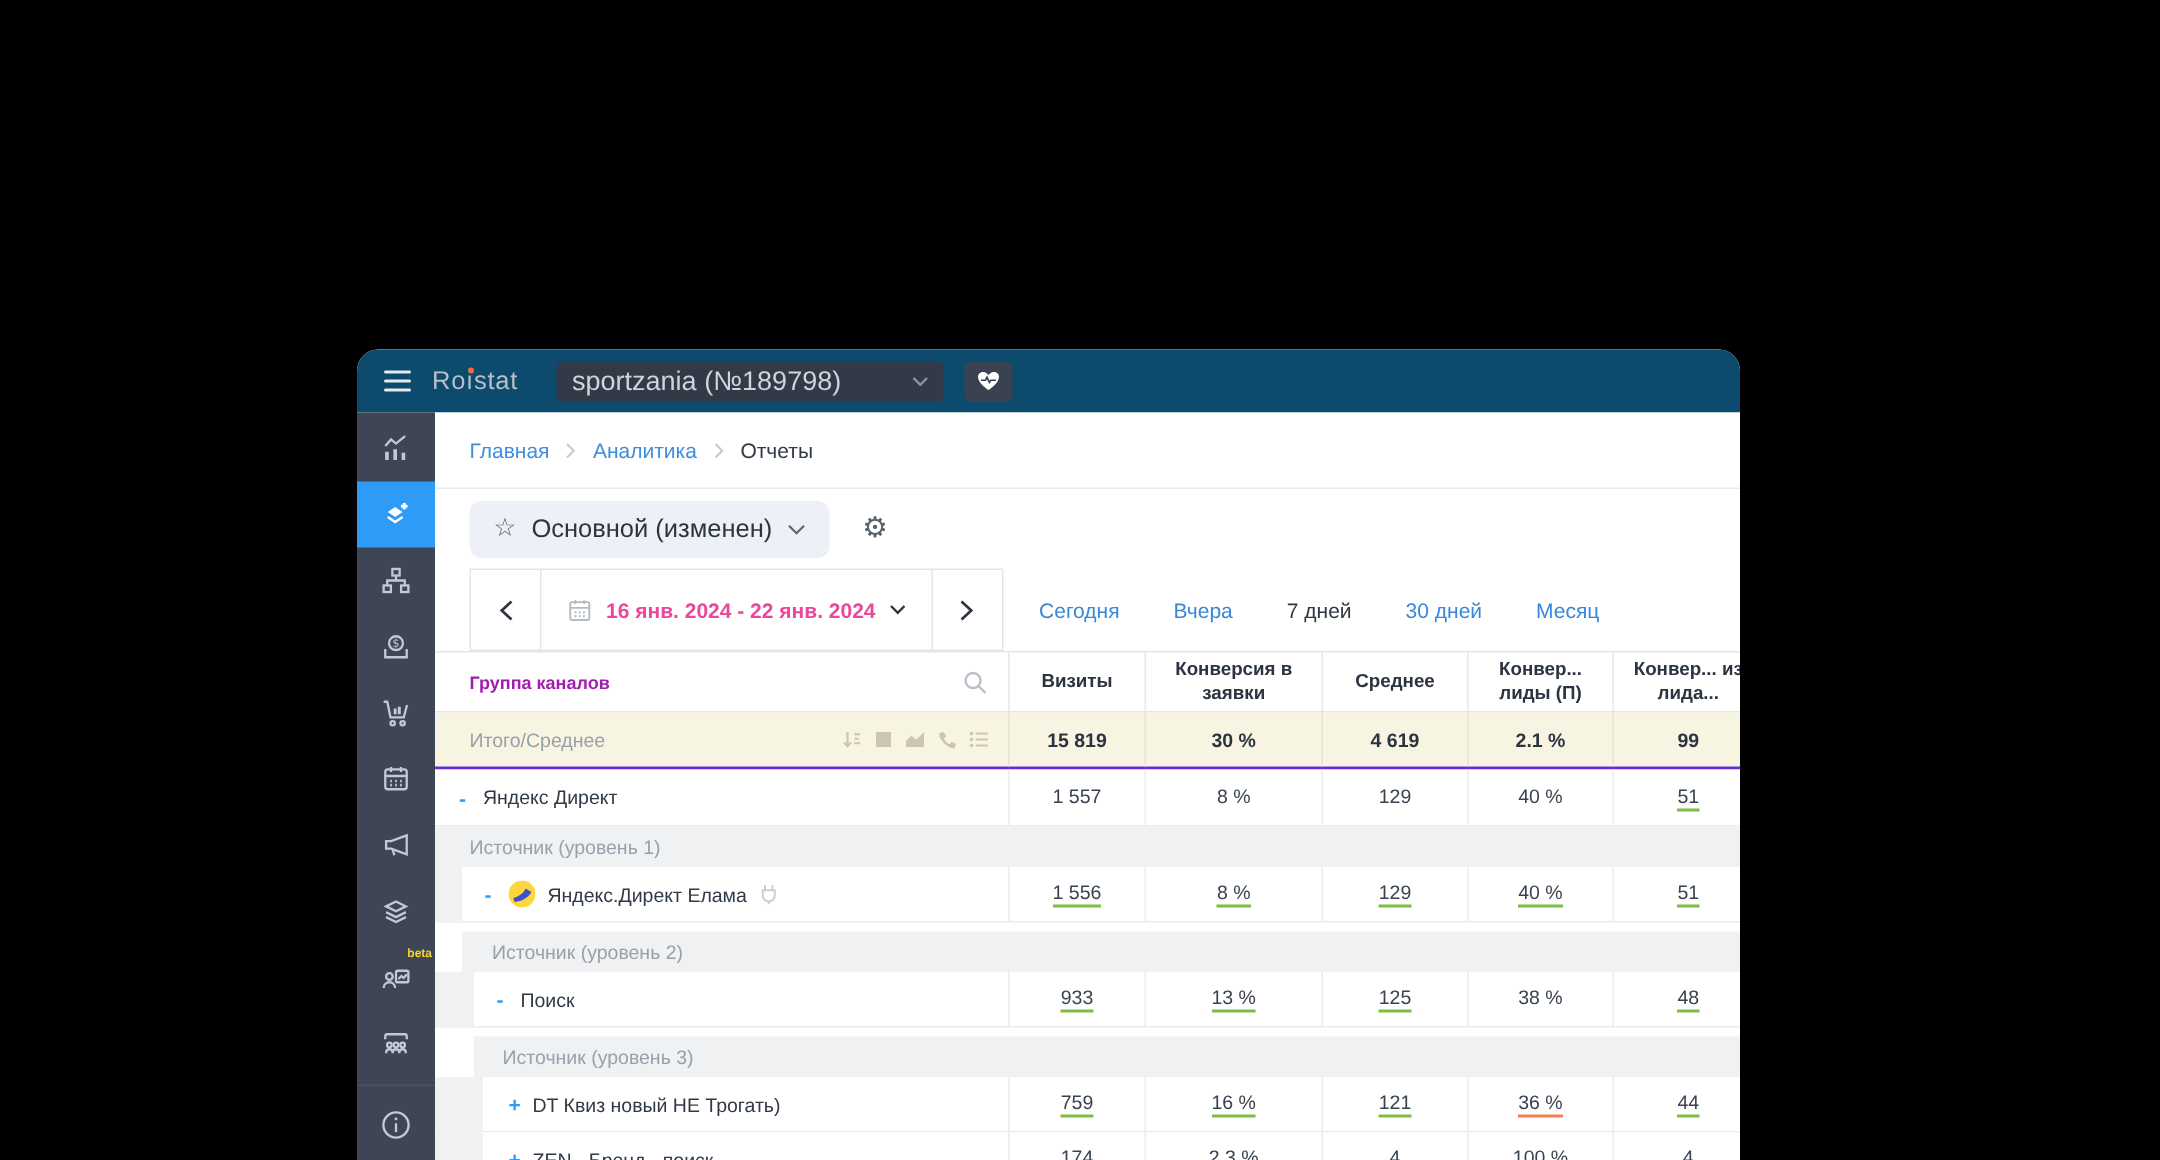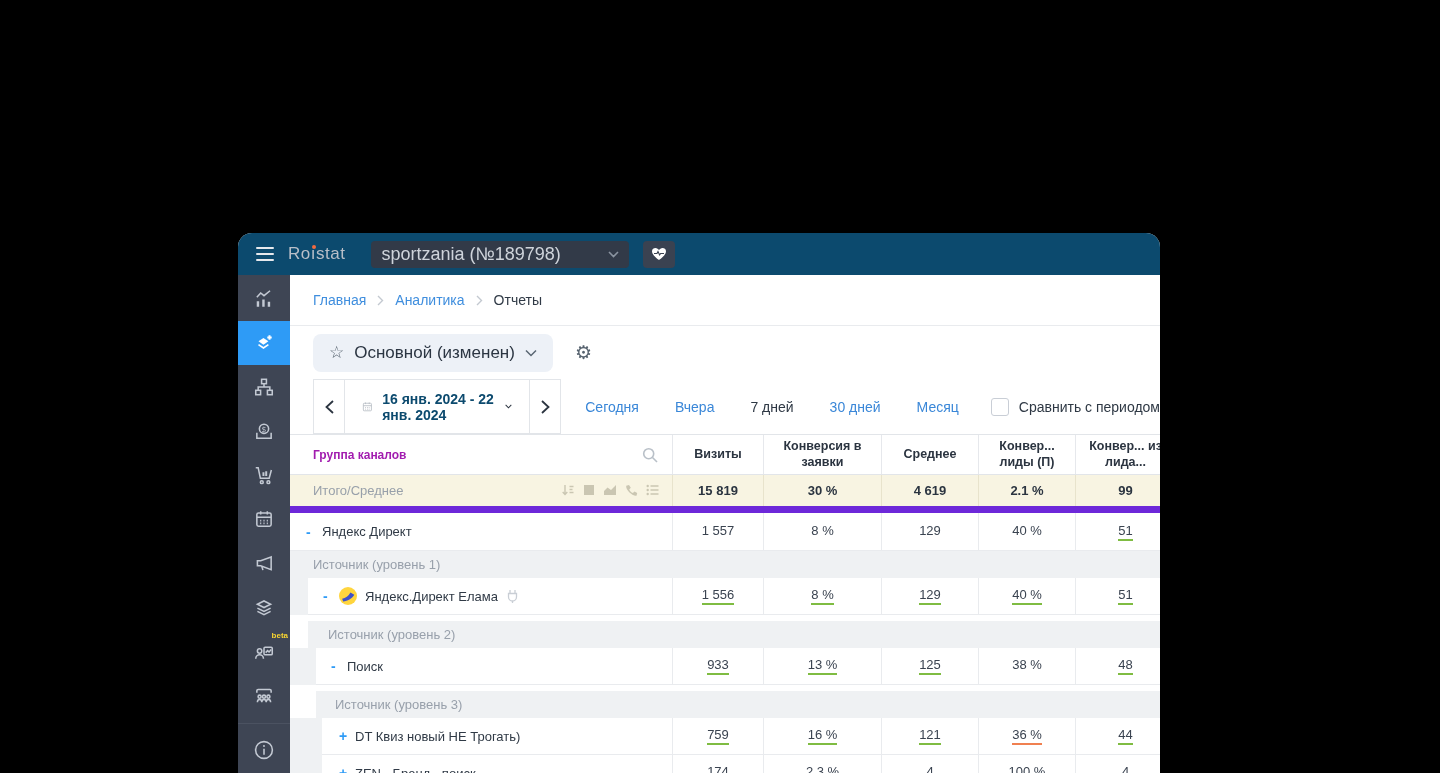--- a/index.html
+++ b/index.html
@@ -48,38 +48,38 @@
     padding:0 16px; gap:10px; cursor:pointer; }
   .report-pill .star { font-size:17px; color:#5a6672; line-height:1; }
   .report-name { font-size:17px; color:#2b3542; }
   .gear { margin-left:22px; font-size:19px; color:#57636f; cursor:pointer; line-height:1; }
 
   
   .date-row { height:55px; flex:none; display:flex; align-items:stretch; padding-left:23px; }
   .date-cells { display:flex; border:1px solid #e2e5e9; border-width:1px 0 1px 1px; }
   .dcell { display:flex; align-items:center; justify-content:center; border-right:1px solid #e2e5e9; cursor:pointer; }
   .dcell.nav { width:47px; }
-  .dcell.range { padding:0 17px; gap:9px; font-size:14px; font-weight:bold; color:#0c4a6e;align-items:center; }
+  .dcell.range { padding:0 17px; gap:9px; font-size:14px; font-weight:bold; color:#ec4899;align-items:center; }
   .quick { display:flex; align-items:center; margin-left:6px; }
   .quick a { font-size:14px; color:#3a87d8; padding:0 18px; cursor:pointer; text-decoration:none; white-space:nowrap; }
   .quick a.active { color:#2e3844; cursor:default; }
   .compare { display:flex; align-items:center; margin-left:14px; white-space:nowrap; }
   .compare .box { width:18px; height:18px; border:1px solid #c9ced6; border-radius:3px; background:#fff; cursor:pointer; flex:none; }
   .compare .lbl { margin-left:10px; font-size:14px; color:#2e3844; }
 
   
   .table { flex:1; border-top:1px solid #e2e5e9; overflow:hidden; }
   .thead { display:flex; height:40px; border-bottom:1px solid #e2e5e9; }
   .th-label { width:382px; flex:none; display:flex; align-items:center; padding-left:23px; }
   .th-label .t { font-size:12px; font-weight:bold; color:#a21caf; flex:1; }
   .th-num { flex:none; display:flex; align-items:center; justify-content:center; text-align:center;
     font-size:12.5px; font-weight:bold; color:#2b3440; border-left:1px solid #e6e8ec; line-height:1.25; padding:0 6px; }
   .c0{width:91px;} .c1{width:118px;} .c2{width:97px;} .c3{width:97px;} .c4{width:100px;}
 
-  .totals { display:flex; height:38px; background:#f8f4e2; border-bottom:7px solid #6d28d9; }
+  .totals { display:flex; height:38px; background:#f8f4e2; border-bottom:2px solid #6d28d9; }
   .totals .lab { width:382px; flex:none; display:flex; align-items:center; padding-left:23px; }
   .totals .lab .t { font-size:13px; color:#98a0aa; flex:1; }
   .totals .mini { display:flex; gap:8px; margin-right:12px; }
   .totals .mini svg { display:block; cursor:pointer; }
   .totals .val { flex:none; display:flex; align-items:center; justify-content:center;
     font-size:13px; font-weight:bold; color:#2b3440; border-left:1px solid #e8e3cc; }
 
   .trow { display:flex; position:relative; background:#fff; border-bottom:1px solid #e9ebee; height:37px; }
   .trow.l0 { height:38px; }
   .trow .gut { position:absolute; left:0; top:0; bottom:-1px; background:#eff1f3; }
@@ -265,24 +265,20 @@
               </svg>
           </div>
         </div>
         <div class="quick" id="quick-links">
             <a class="">Сегодня</a>
             <a class="">Вчера</a>
             <a class="active">7 дней</a>
             <a class="">30 дней</a>
             <a class="">Месяц</a>
           </div>
-        <div class="compare">
-          <span class="box"></span>
-          <span class="lbl">Сравнить с периодом</span>
-        </div>
       </div>
 
       <div class="table">
         <div class="thead">
           <div class="th-label">
             <span class="t">Группа каналов</span>
             <svg style="margin-right:14px" width="16" height="16" viewBox="0 0 16 16" fill="none">
                 <circle cx="6.7" cy="6.7" r="5" stroke="#b9c0c8" stroke-width="1.6"></circle>
                 <path d="M10.5 10.5L15 15" stroke="#b9c0c8" stroke-width="1.6"></path>
               </svg>

